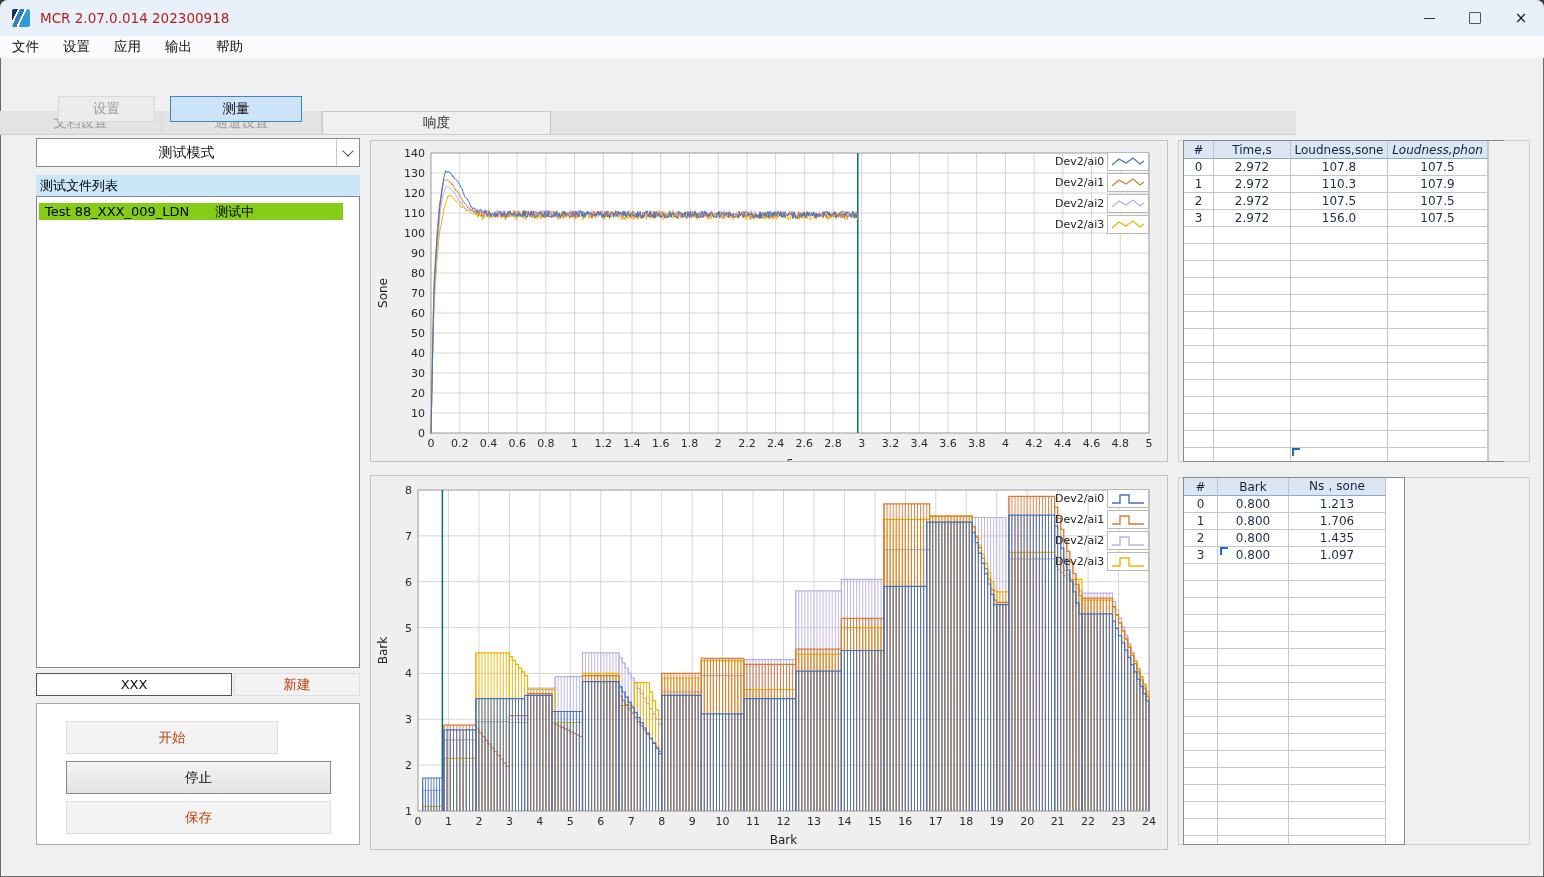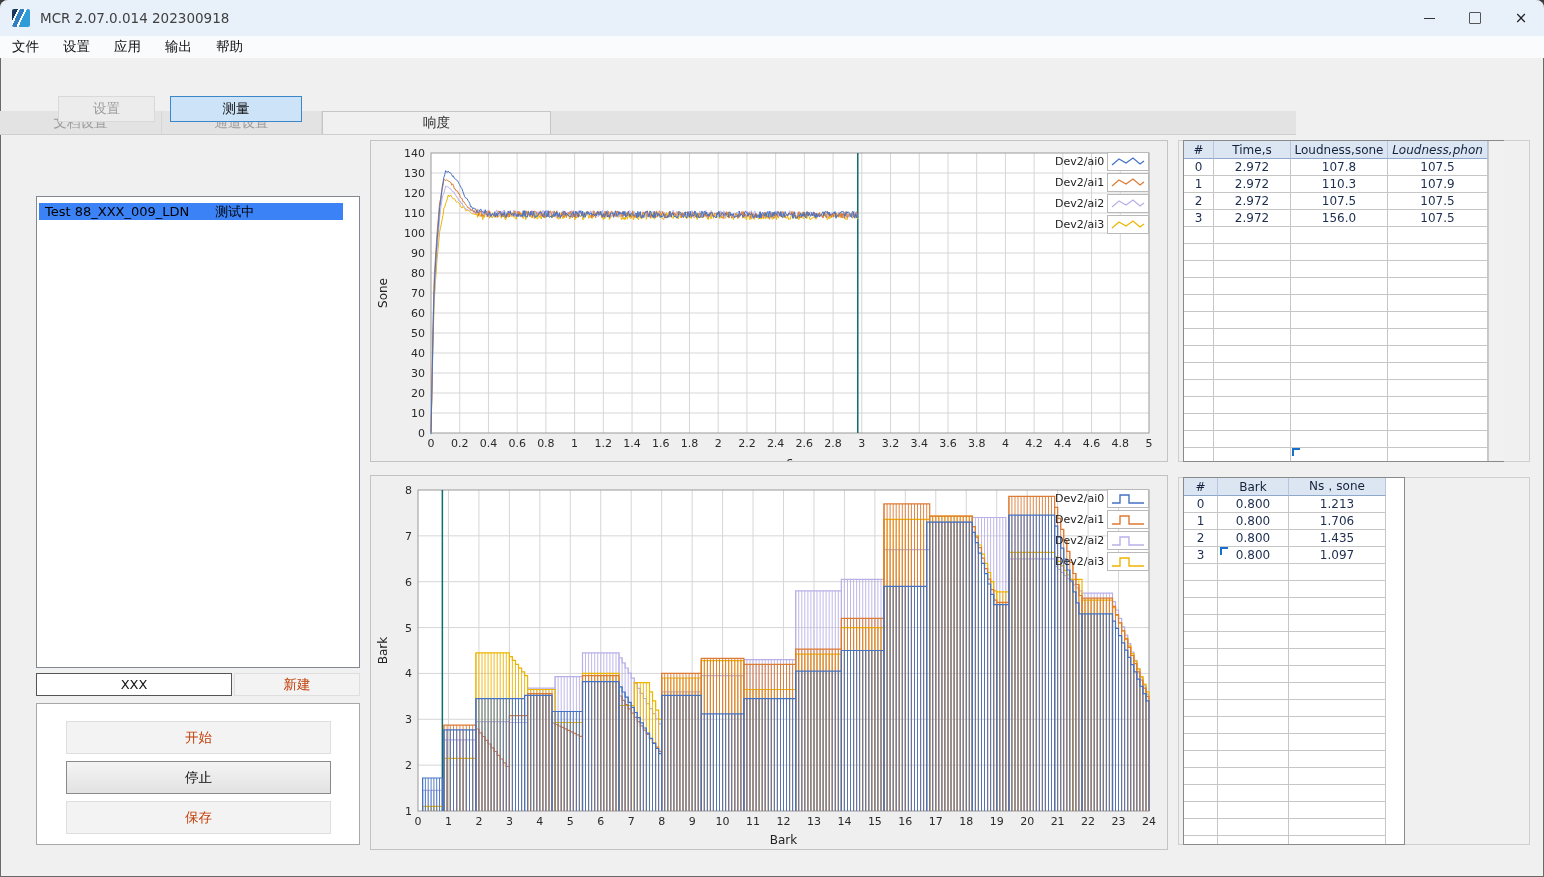--- a/index.html
+++ b/index.html
@@ -3,21 +3,21 @@
 <meta charset="utf-8">
 <style>
   html,body{margin:0;padding:0;background:#3c3c3c;font-family:"DejaVu Sans","Liberation Sans",sans-serif;}
   .window{position:relative;width:1544px;height:877px;background:#f0f0f0;overflow:hidden;
           border-radius:8px 8px 0 0;box-shadow:0 0 0 1px #6a6a6a inset;}
   .abs{position:absolute;}
   
   .titlebar{left:0;top:0;width:1544px;height:36px;background:#e8f0f9;display:flex;align-items:center;}
   .app-icon{width:18px;height:18px;margin-left:12px;border-radius:2px;
     background:linear-gradient(115deg,#16355f 0 22%,#ffffff 22% 30%,#2f7fc1 30% 48%,#ffffff 48% 56%,#2f9bd8 56% 100%);}
-  .title-text{margin-left:10px;font-size:13.5px;color:#404040;}
+  .title-text{margin-left:10px;font-size:13.5px;color:#b91c1c;}
   .win-btns{position:absolute;right:0;top:0;height:36px;display:flex;}
   .win-btn{width:46px;height:36px;display:flex;align-items:center;justify-content:center;color:#222;font-size:15px;}
   .min-glyph{display:block;width:11px;height:1px;background:#333;}
   .max-glyph{display:block;width:10px;height:10px;border:1px solid #555;border-radius:1px;}
   
   .menubar{left:0;top:36px;width:1544px;height:22px;background:#fafbfc;display:flex;align-items:center;}
   .menu-item{padding:0 12px;font-size:13.5px;color:#111;}
   
   .tabbar{left:0;top:75px;width:1296px;height:23px;background:#e3e3e3;border-bottom:1px solid #cfcfcf;display:flex;margin-top:36px;}
   .tab{height:23px;display:flex;align-items:center;justify-content:center;font-size:13.5px;color:#9a9a9a;
@@ -91,34 +91,41 @@
 
   <div class="abs tabbar" id="tabbar">
       <div class="tab" style="width: 162px;">文档设置</div>
       <div class="tab" style="width: 160px;">通道设置</div>
       <div class="tab active" style="width: 229px;">响度</div>
     </div>
 
   <div class="abs mode-btn disabled" style="left:58px;top:96px;width:97px;">设置</div>
   <div class="abs mode-btn selected" style="left:170px;top:96px;width:132px;">测量</div>
 
-
+  <div class="abs dropdown" style="left:36px;top:138px;width:324px;height:29px;">
+    <span class="val">测试模式</span>
+    <span class="dd-btn">
+        <span class="chev"></span>
+      </span>
+  </div>
+
+  <div class="abs list-label" style="left:36px;top:175px;width:324px;height:21px;">测试文件列表</div>
 
   <div class="abs listbox" style="left:36px;top:196px;width:324px;height:472px;">
-    <div class="file-item" id="file-item-0" style="background: #3b82f6;">
+    <div class="file-item" id="file-item-0" style="background: #84cc16;">
       <span class="nm">Test 88_XXX_009_LDN</span>
       <span class="st">测试中</span>
     </div>
   </div>
 
   <input class="abs text-input" style="left: 36px; top: 673px; width: 196px; height: 23px;" value="XXX">
   <div class="abs btn disabled" style="left:234px;top:673px;width:126px;height:23px;">新建</div>
 
   <div class="abs groupbox" style="left:36px;top:703px;width:324px;height:142px;">
-    <div class="abs btn disabled" style="left:29px;top:17px;width:265px;height:33px;">开始</div>
+    <div class="abs btn disabled" style="left:29px;top:17px;width:212px;height:33px;">开始</div>
     <div class="abs btn disabled" style="left:29px;top:97px;width:265px;height:33px;">保存</div>
     <div class="abs btn enabled" style="left:29px;top:57px;width:265px;height:33px;">停止</div>
   </div>
 
   <div class="abs chart-panel" style="left:370px;top:140px;width:798px;height:322px;">
     <svg id="chart-top" width="796" height="320">
         <rect x="60" y="12" width="718" height="280" fill="#ffffff" stroke="none"></rect>
         <text x="60" y="306" font-size="11" fill="#2a2a2a" text-anchor="middle">0</text>
         <line x1="88.72" y1="12" x2="88.72" y2="292" stroke="#d6d6d6" stroke-width="1"></line>
         <text x="88.72" y="306" font-size="11" fill="#2a2a2a" text-anchor="middle">0.2</text>

